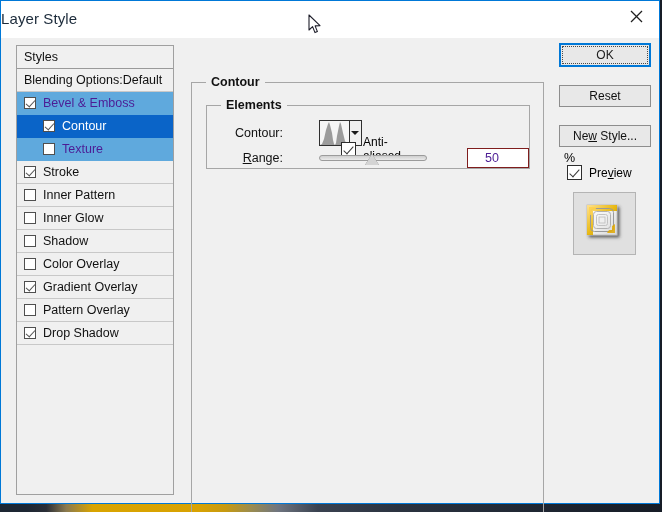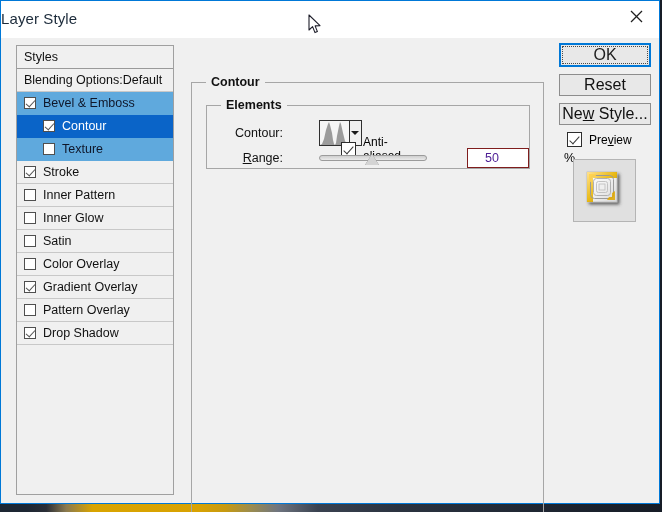--- a/index.html
+++ b/index.html
@@ -93,21 +93,21 @@
     align-items: center;
     padding-left: 7px;
     border-bottom: 1px solid #c8c8c8;
     font-size: 12.5px;
     color: #111;
     background: #f0f0f0;
     white-space: nowrap;
   }
   .list-row.header { border-bottom: 1px solid #9a9a9a; }
   .list-row.plain  { padding-left: 7px; }
-  .list-row.sel-light { background: #5fa9dd; color: #0f172a; border-bottom-color: #5fa9dd; }
+  .list-row.sel-light { background: #5fa9dd; color: #4c1d95; border-bottom-color: #5fa9dd; }
   .list-row.sel-dark  { background: #0a64c8; color: #ffffff; border-bottom-color: #0a64c8; }
   .list-row.indent { padding-left: 26px; }
 
   .cbx {
     width: 12px; height: 12px;
     box-sizing: border-box;
     border: 1px solid #4f4f4f;
     background: #ffffff;
     margin-right: 7px;
     flex: 0 0 auto;
@@ -269,25 +269,25 @@
     position: absolute;
     left: 558px; top: 5px;
     width: 92px;
   }
   .dlg-button {
     width: 92px; height: 22px;
     box-sizing: border-box;
     border: 1px solid #8d8d8d;
     background: #e8e8e8;
     font-family: "Liberation Sans", sans-serif;
-    font-size: 16px;
+    font-size: 12px;
     color: #111;
     text-align: center;
     line-height: 20px;
-    margin-bottom: 7px;
+    margin-bottom: 18px;
     cursor: default;
   }
   #ok-button {
     border: 2px solid #0078d7;
     background: #e8e8e8;
     position: relative;
     height: 24px;
     line-height: 20px;
     color: #202020;
   }
@@ -372,21 +372,21 @@
       <div class="list-row">
         <span class="cbx"></span>
         <span>Inner Pattern</span>
       </div>
       <div class="list-row">
         <span class="cbx"></span>
         <span>Inner Glow</span>
       </div>
       <div class="list-row">
         <span class="cbx"></span>
-        <span>Satin</span>
+        <span>Shadow</span>
       </div>
       <div class="list-row">
         <span class="cbx"></span>
         <span>Color Overlay</span>
       </div>
       <div class="list-row">
         <span class="cbx checked"></span>
         <span>Gradient Overlay</span>
       </div>
       <div class="list-row">

